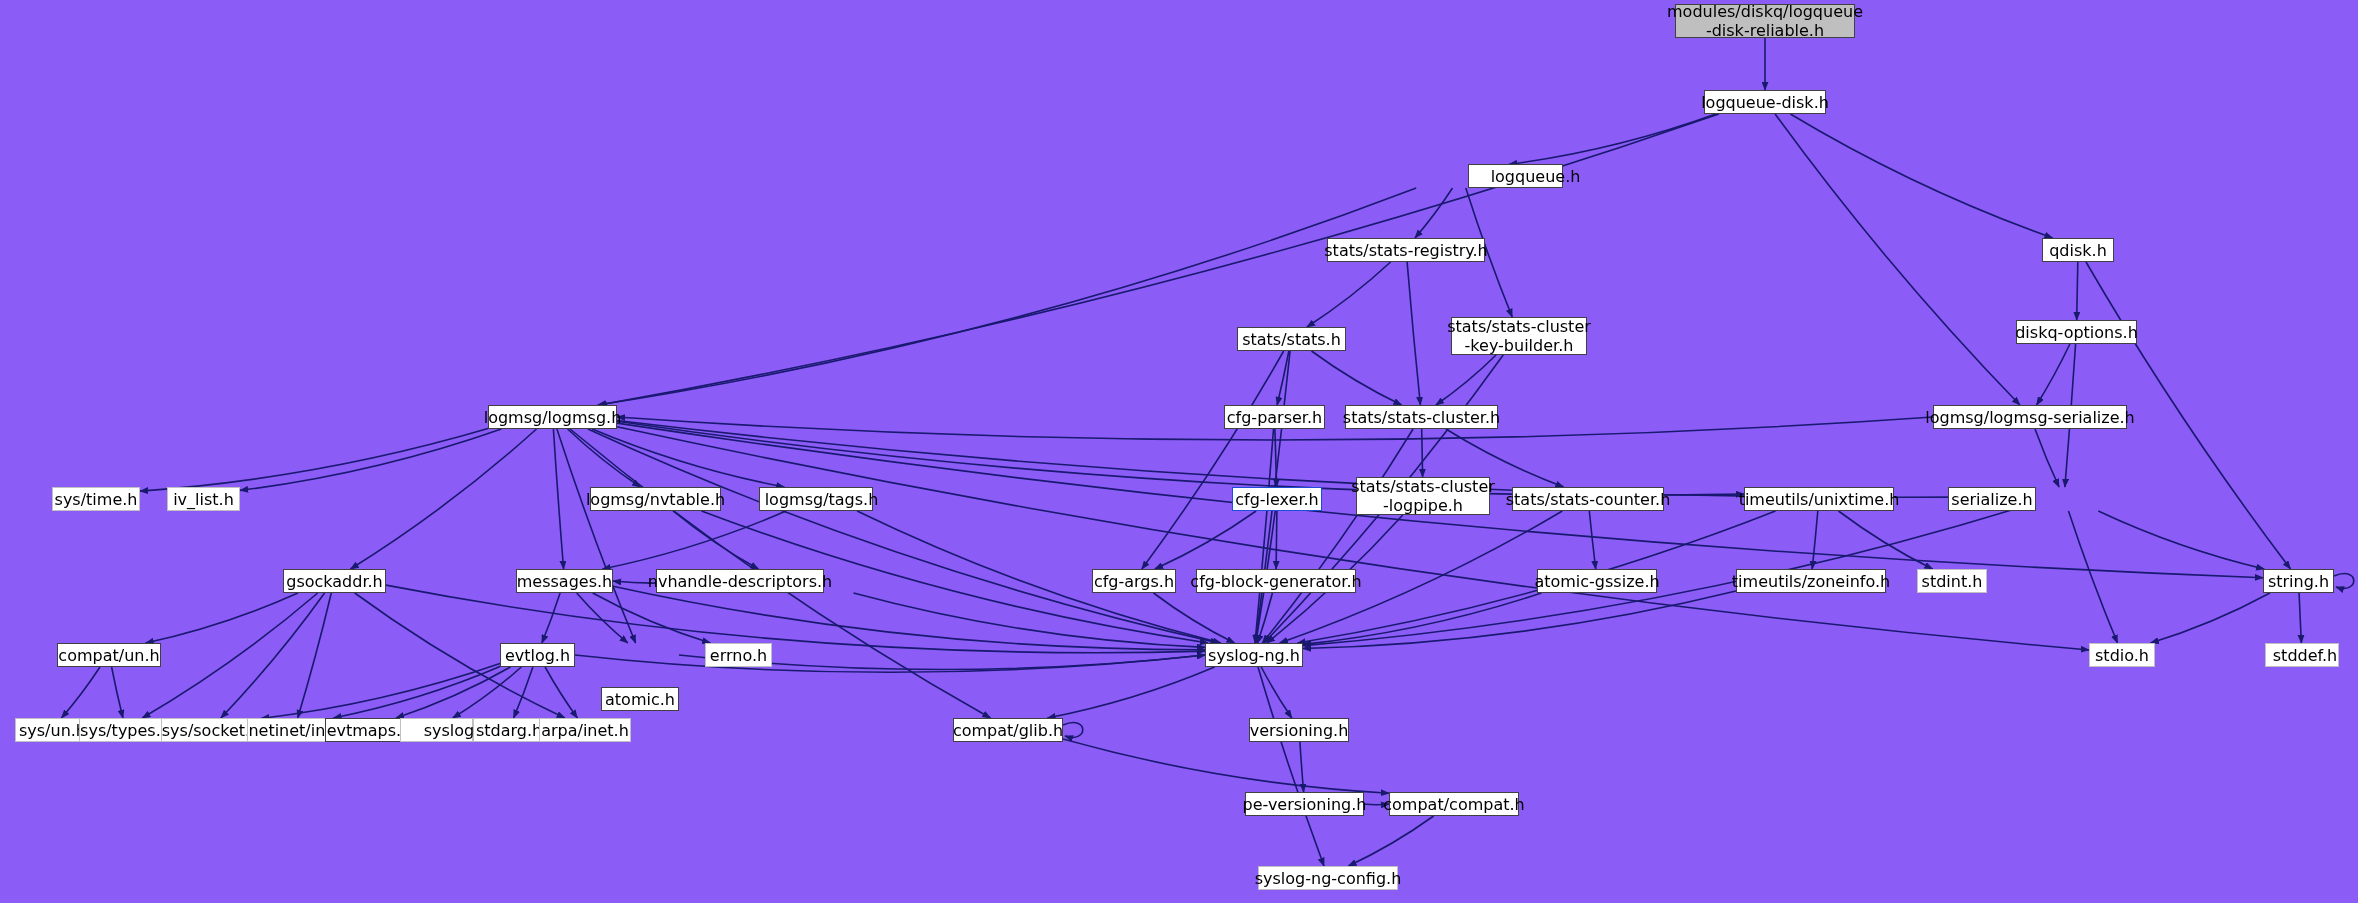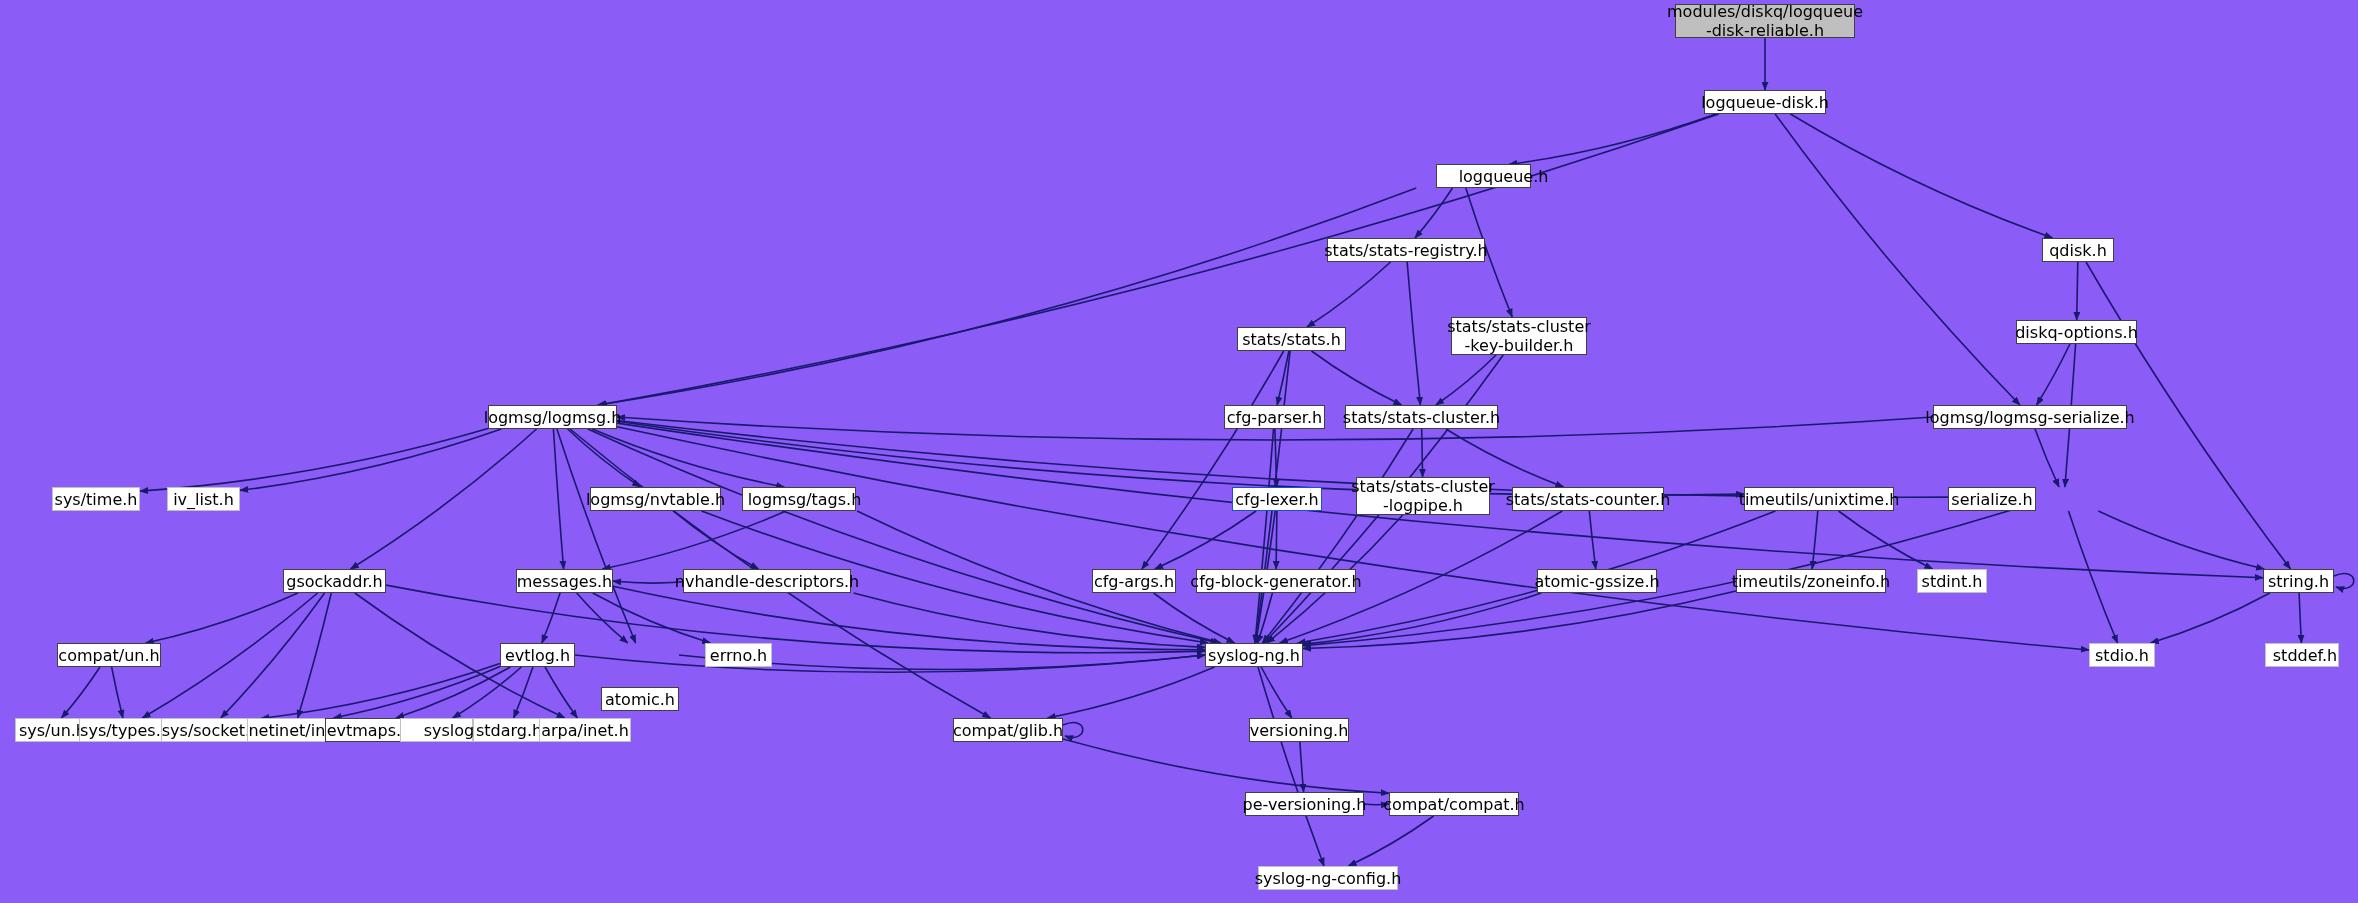--- a/index.html
+++ b/index.html
@@ -115,44 +115,44 @@
       <path d="M1433.6,816.0 Q1393.4,845.0 1348.4,866.0" fill="none" stroke="#191970" stroke-width="1.6" marker-end="url(#ah)"></path>
       <path d="M1063,725 C1089,714 1089,744 1065,736" fill="none" stroke="#191970" stroke-width="1.6" marker-end="url(#ah)"></path>
       <path d="M1063.0,739.1 Q1223.1,783.9 1389.0,793.2" fill="none" stroke="#191970" stroke-width="1.6" marker-end="url(#ah)"></path>
       <path d="M2269.9,593.0 Q2212.8,624.0 2150.6,643.0" fill="none" stroke="#191970" stroke-width="1.6" marker-end="url(#ah)"></path>
       <path d="M617.0,423.1 Q1435.7,546.2 2263.0,577.7" fill="none" stroke="#191970" stroke-width="1.6" marker-end="url(#ah)"></path>
       <path d="M617.0,426.8 Q1346.1,583.9 2089.0,650.0" fill="none" stroke="#191970" stroke-width="1.6" marker-end="url(#ah)"></path>
     </svg>
 <div class="node root" style="left: 1675px; top: 4px; width: 180px; height: 34px;">modules/diskq/logqueue
 -disk-reliable.h</div>
     <div class="node" style="left: 1704px; top: 90px; width: 122px; height: 24px;">logqueue-disk.h</div>
-    <div class="node" style="left: 1436px; top: 164px; width: 95px; height: 24px; padding-left: 40px;">logqueue.h</div>
+    <div class="node" style="left: 1468px; top: 164px; width: 95px; height: 24px; padding-left: 40px;">logqueue.h</div>
     <div class="node" style="left: 1327px; top: 238px; width: 158px; height: 24px;">stats/stats-registry.h</div>
     <div class="node" style="left: 2042px; top: 238px; width: 72px; height: 24px;">qdisk.h</div>
     <div class="node" style="left: 1237px; top: 327px; width: 109px; height: 24px;">stats/stats.h</div>
     <div class="node" style="left: 1451px; top: 317px; width: 136px; height: 38px;">stats/stats-cluster
 -key-builder.h</div>
     <div class="node" style="left: 2016px; top: 320px; width: 121px; height: 24px;">diskq-options.h</div>
     <div class="node" style="left: 488px; top: 405px; width: 129px; height: 24px;">logmsg/logmsg.h</div>
     <div class="node" style="left: 1224px; top: 405px; width: 101px; height: 24px;">cfg-parser.h</div>
     <div class="node" style="left: 1345px; top: 405px; width: 153px; height: 24px;">stats/stats-cluster.h</div>
     <div class="node" style="left: 1933px; top: 405px; width: 194px; height: 24px;">logmsg/logmsg-serialize.h</div>
     <div class="node sys" style="left: 52px; top: 487px; width: 88px; height: 24px;">sys/time.h</div>
     <div class="node sys" style="left: 167px; top: 487px; width: 73px; height: 24px;">iv_list.h</div>
     <div class="node" style="left: 590px; top: 487px; width: 131px; height: 24px;">logmsg/nvtable.h</div>
-    <div class="node" style="left: 742px; top: 487px; width: 114px; height: 24px; padding-left: 11px;">logmsg/tags.h</div>
+    <div class="node" style="left: 759px; top: 487px; width: 114px; height: 24px; padding-left: 11px;">logmsg/tags.h</div>
     <div class="node cur" style="left: 1232px; top: 487px; width: 90px; height: 24px;">cfg-lexer.h</div>
     <div class="node" style="left: 1356px; top: 477px; width: 134px; height: 38px;">stats/stats-cluster
 -logpipe.h</div>
     <div class="node" style="left: 1512px; top: 487px; width: 152px; height: 24px;">stats/stats-counter.h</div>
     <div class="node" style="left: 1744px; top: 487px; width: 150px; height: 24px;">timeutils/unixtime.h</div>
     <div class="node" style="left: 1948px; top: 487px; width: 88px; height: 24px;">serialize.h</div>
     <div class="node" style="left: 283px; top: 569px; width: 103px; height: 24px;">gsockaddr.h</div>
     <div class="node" style="left: 516px; top: 569px; width: 97px; height: 24px;">messages.h</div>
-    <div class="node" style="left: 683px; top: 569px; width: 168px; height: 24px; text-align: center;">nvhandle-descriptors.h</div>
+    <div class="node" style="left: 656px; top: 569px; width: 168px; height: 24px; text-align: center;">nvhandle-descriptors.h</div>
     <div class="node" style="left: 1092px; top: 569px; width: 84px; height: 24px;">cfg-args.h</div>
     <div class="node" style="left: 1196px; top: 569px; width: 160px; height: 24px;">cfg-block-generator.h</div>
     <div class="node" style="left: 1537px; top: 569px; width: 120px; height: 24px;">atomic-gssize.h</div>
     <div class="node" style="left: 1736px; top: 569px; width: 150px; height: 24px;">timeutils/zoneinfo.h</div>
     <div class="node sys" style="left: 1917px; top: 569px; width: 70px; height: 24px;">stdint.h</div>
     <div class="node" style="left: 2263px; top: 569px; width: 71px; height: 24px;">string.h</div>
     <div class="node" style="left: 57px; top: 643px; width: 104px; height: 24px;">compat/un.h</div>
     <div class="node" style="left: 500px; top: 643px; width: 75px; height: 24px;">evtlog.h</div>
     <div class="node" style="left: 601px; top: 643px; width: 78px; height: 24px; margin-top: 44px;">atomic.h</div>
     <div class="node sys" style="left: 705px; top: 643px; width: 67px; height: 24px;">errno.h</div>

